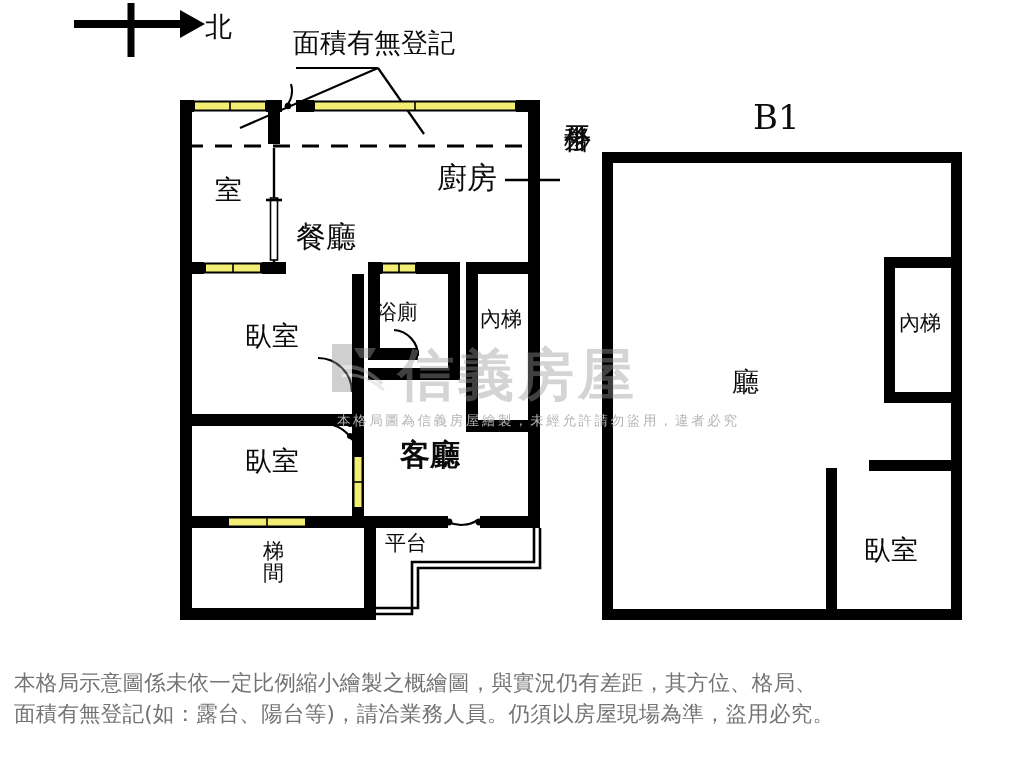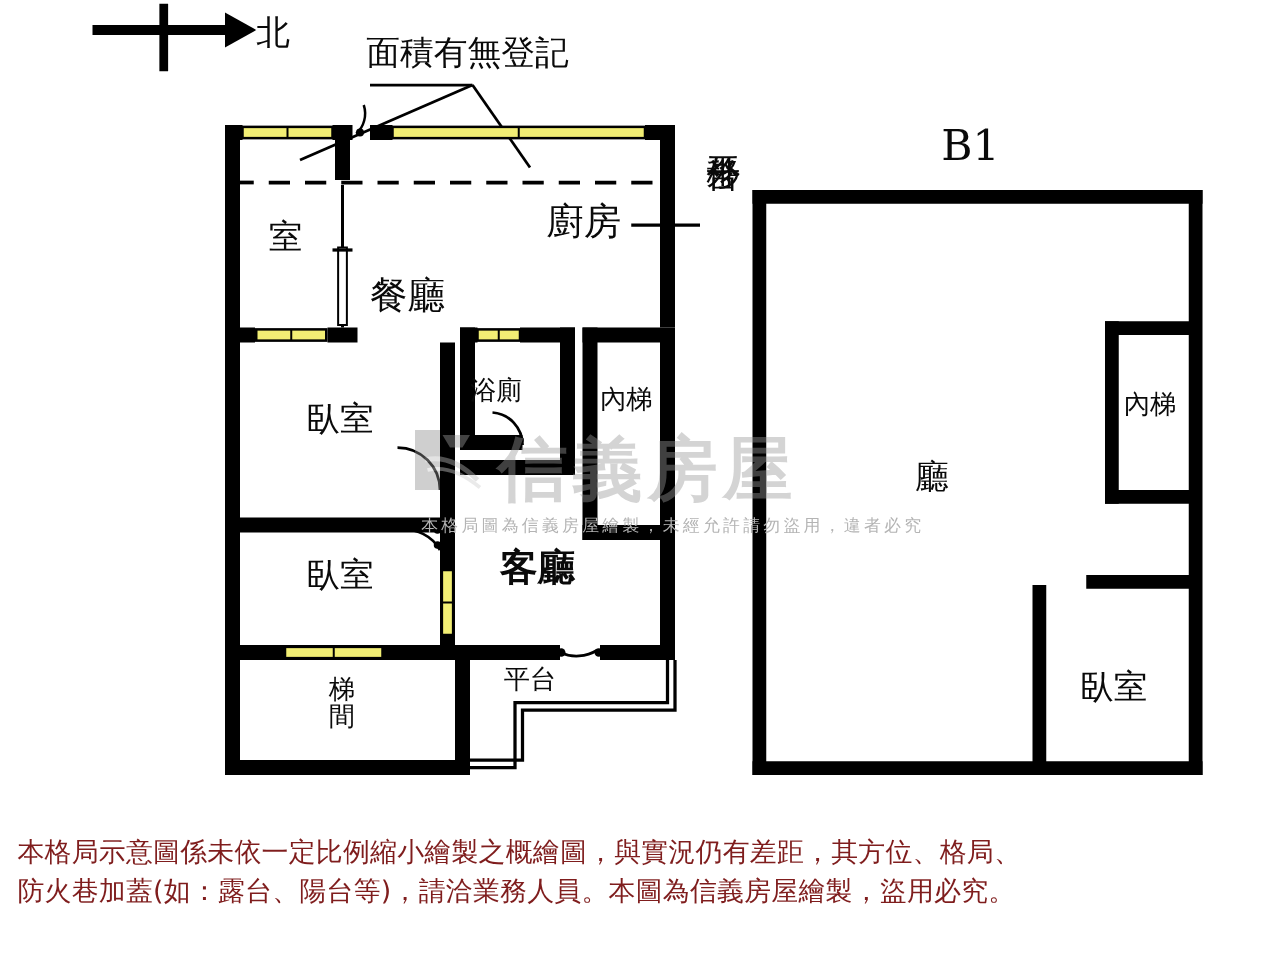--- a/index.html
+++ b/index.html
@@ -29,21 +29,21 @@
     text-orientation:upright;
     line-height:1.06;
     font-size:27px;
   }
   .stack{display:flex;flex-direction:column;align-items:center;line-height:1.06;}
 
   #disclaimer{
     position:absolute;left:14px;top:668px;width:1000px;
     font-size:21.5px;line-height:1.42;
     font-family:"DejaVu Sans","Liberation Sans",sans-serif;
-    color:#7f1d1d;letter-spacing:0.2px;
+    color:#737373;letter-spacing:0.2px;
   }
   #disclaimer div{white-space:nowrap;}
 
   
   #wm{
     position:absolute;left:330px;top:338px;
     display:flex;align-items:flex-start;gap:8px;
     opacity:.42;pointer-events:none;
   }
   #wm .wm-mark{
@@ -227,21 +227,21 @@
 
   <div class="lbl lbl-room" style="left:245px;top:447px;">臥室</div>
 
   <div class="lbl lbl-room-lg" style="left:400px;top:440px;font-weight:bold;">客廳</div>
 
   <div class="lbl lbl-small stack" style="left:263px;top:540px;">
     <span>梯</span>
     <span>間</span>
   </div>
 
-  <div class="lbl lbl-small" style="left:403px;top:533px;">平台</div>
+  <div class="lbl lbl-small" style="left:385px;top:533px;">平台</div>
 
   <div class="lbl lbl-b1" style="left:753px;top:100px;">B1</div>
 
   <div class="lbl lbl-room" style="left:732px;top:368px;">廳</div>
 
   <div class="lbl lbl-small" style="left:899px;top:313px;">內梯</div>
 
   <div class="lbl lbl-room" style="left:864px;top:536px;">臥室</div>
 
   <div id="wm">
@@ -252,16 +252,16 @@
         <path d="M10 30 C26 26 40 34 52 46" stroke="#bdbdbd" stroke-width="4" fill="none"></path>
         <path d="M12 38 C28 34 42 42 54 52" stroke="#cfcfcf" stroke-width="3" fill="none"></path>
       </svg>
     </div>
     <div class="wm-text">信義房屋</div>
   </div>
   <div id="wm-sub">本格局圖為信義房屋繪製，未經允許請勿盜用，違者必究</div>
 
   <div id="disclaimer">
     <div>本格局示意圖係未依一定比例縮小繪製之概繪圖，與實況仍有差距，其方位、格局、</div>
-    <div>防火巷加蓋(如：露台、陽台等)，請洽業務人員。本圖為信義房屋繪製，盜用必究。</div>
+    <div>面積有無登記(如：露台、陽台等)，請洽業務人員。仍須以房屋現場為準，盜用必究。</div>
   </div>
 
 </div>
 
 </body></html>

